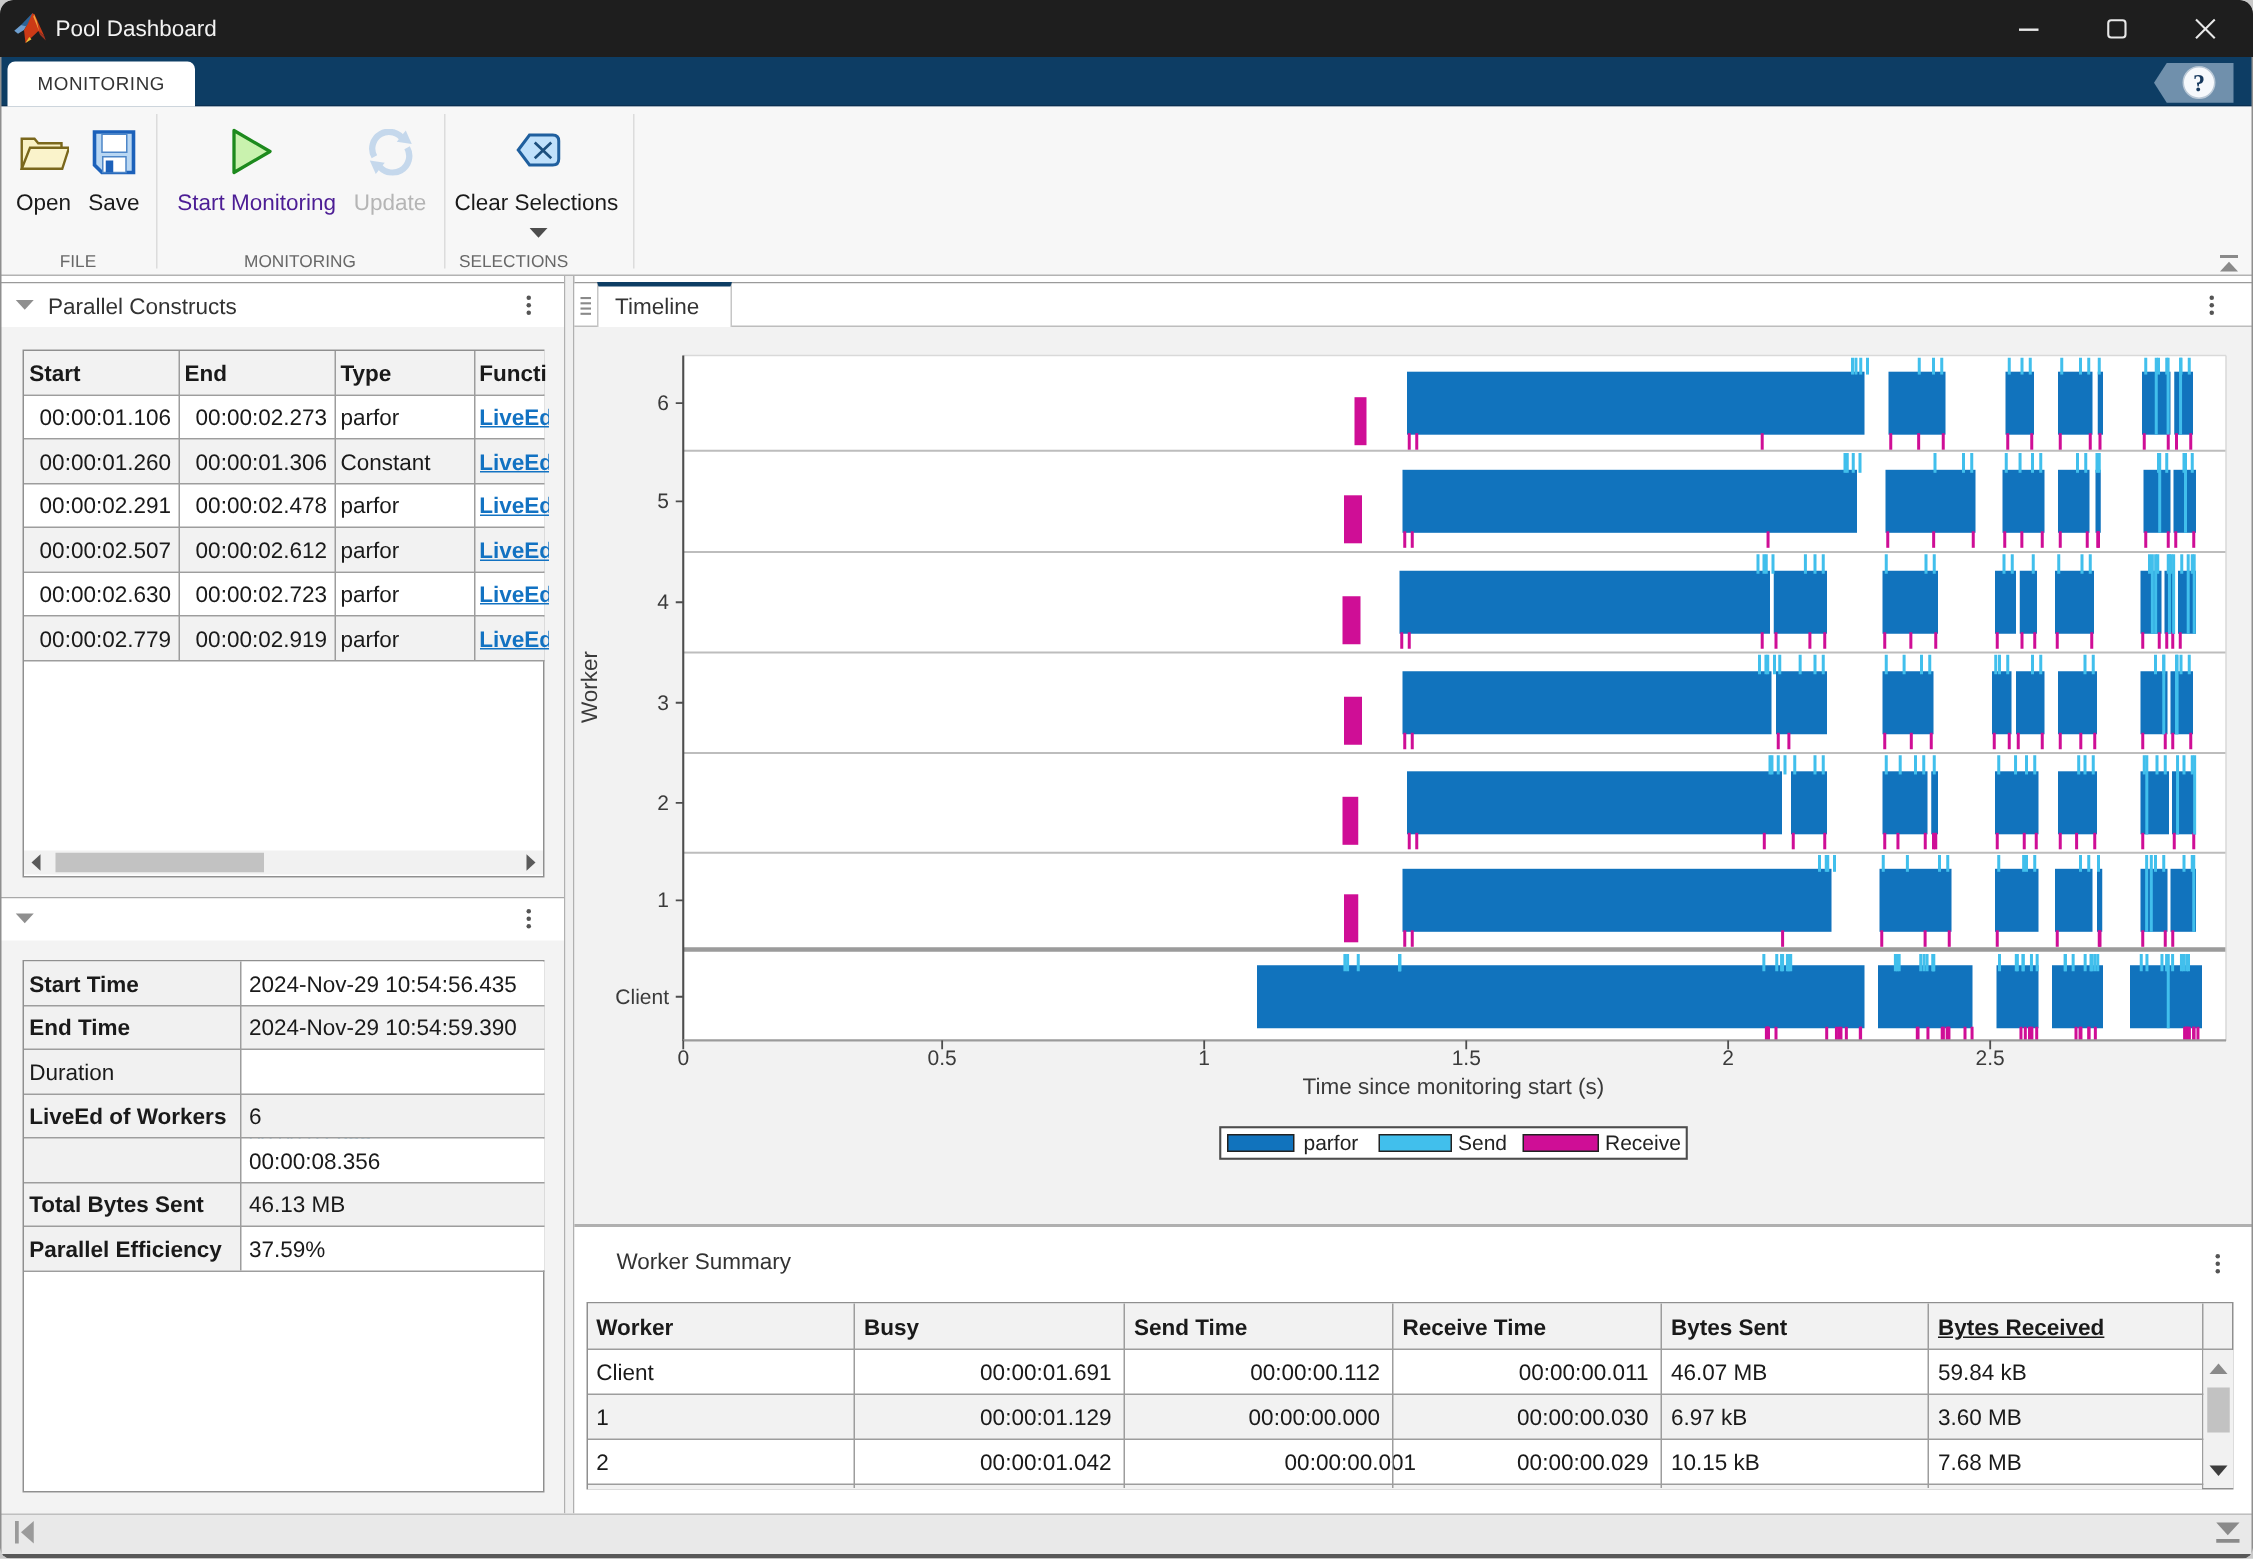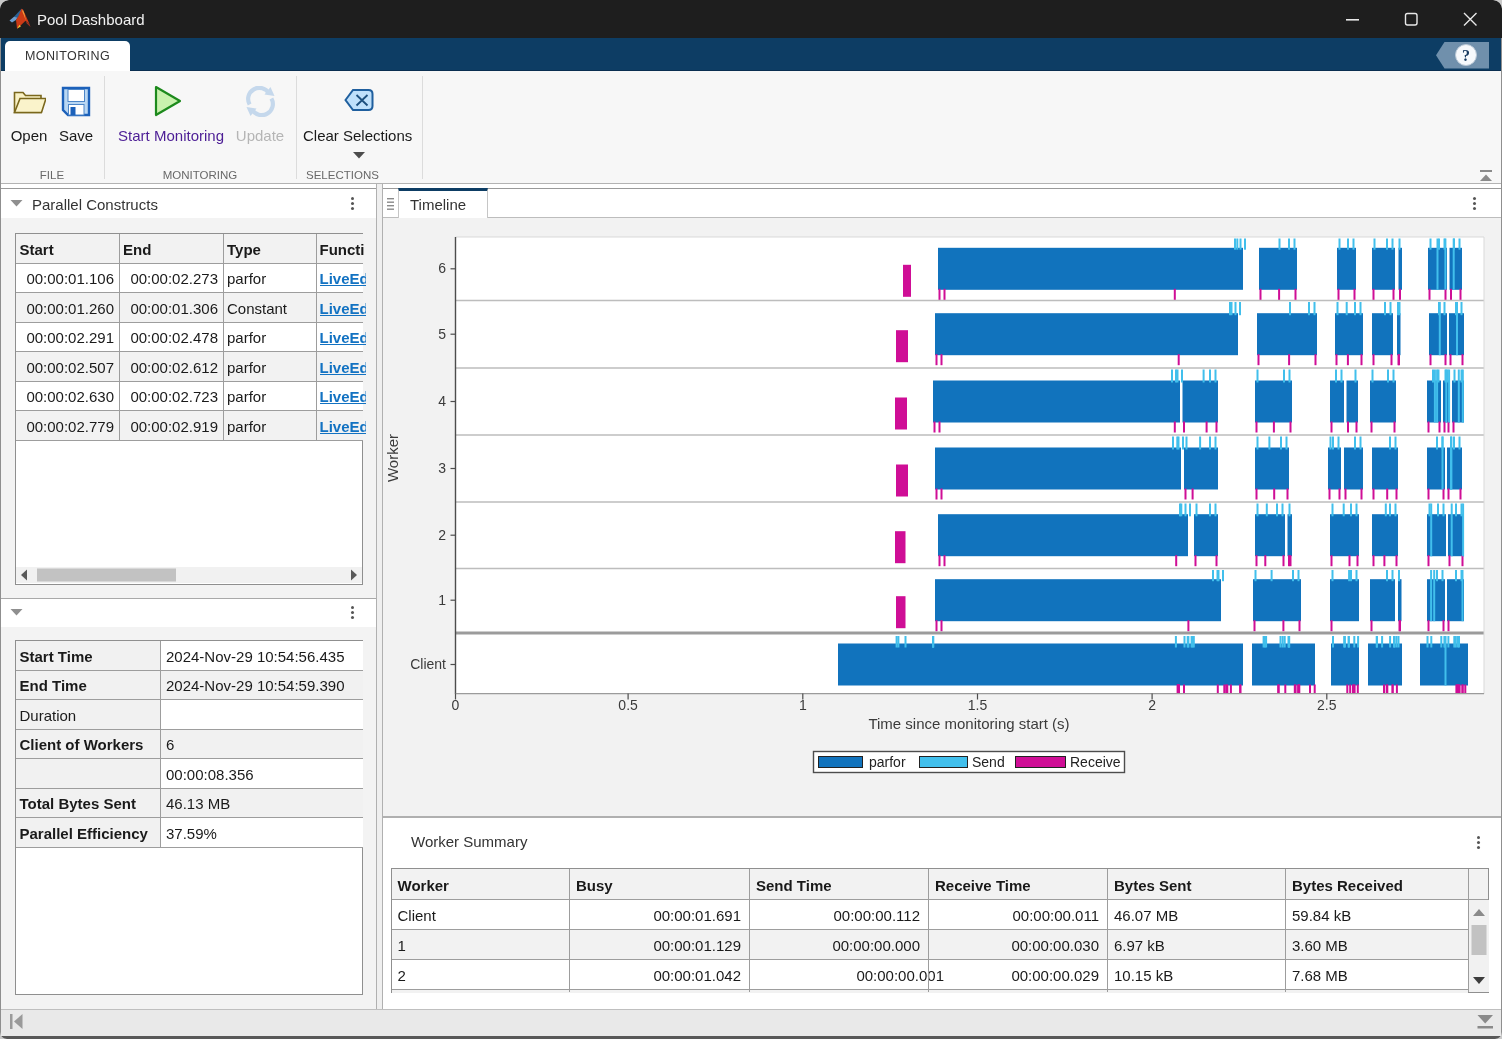--- a/index.html
+++ b/index.html
@@ -162,21 +162,21 @@
 <div style="position:absolute;left:15.5px;top:670.0px;width:145px;height:29.5px;background:#f1f1f1;"></div>
 <div style="position:absolute;left:160.5px;top:670.0px;width:202px;height:29.5px;background:#f1f1f1;"></div>
 <div style="position:absolute;left:19.5px;top:677.0px;font-size:15px;font-weight:bold;color:#1a1a1a;white-space:nowrap;">End Time</div>
 <div style="position:absolute;left:166px;top:677.0px;font-size:15px;color:#1a1a1a;white-space:nowrap;">2024-Nov-29 10:54:59.390</div>
 <div style="position:absolute;left:15.5px;top:699.5px;width:145px;height:29.5px;background:#f1f1f1;"></div>
 <div style="position:absolute;left:160.5px;top:699.5px;width:202px;height:29.5px;background:#ffffff;"></div>
 <div style="position:absolute;left:19.5px;top:706.5px;font-size:15px;font-weight:normal;color:#1a1a1a;white-space:nowrap;">Duration</div>
 <div style="position:absolute;left:166px;top:706.5px;font-size:14px;color:#0369a1;white-space:nowrap;margin-top:44px;">00:00:02.955</div>
 <div style="position:absolute;left:15.5px;top:729.0px;width:145px;height:29.5px;background:#f1f1f1;"></div>
 <div style="position:absolute;left:160.5px;top:729.0px;width:202px;height:29.5px;background:#f1f1f1;"></div>
-<div style="position:absolute;left:19.5px;top:736.0px;font-size:15px;font-weight:bold;color:#1a1a1a;white-space:nowrap;">Client of Workers</div>
+<div style="position:absolute;left:19.5px;top:736.0px;font-size:15px;font-weight:bold;color:#1a1a1a;white-space:nowrap;">LiveEd of Workers</div>
 <div style="position:absolute;left:166px;top:736.0px;font-size:15px;color:#1a1a1a;white-space:nowrap;">6</div>
 <div style="position:absolute;left:15.5px;top:758.5px;width:145px;height:29.5px;background:#f1f1f1;"></div>
 <div style="position:absolute;left:160.5px;top:758.5px;width:202px;height:29.5px;background:#ffffff;"></div>
 <div style="position:absolute;left:19.5px;top:765.5px;font-size:16px;font-weight:bold;color:#1a1a1a;white-space:nowrap;margin-top:21px;">Total Busy Time</div>
 <div style="position:absolute;left:166px;top:765.5px;font-size:15px;color:#1a1a1a;white-space:nowrap;">00:00:08.356</div>
 <div style="position:absolute;left:15.5px;top:788.0px;width:145px;height:29.5px;background:#f1f1f1;"></div>
 <div style="position:absolute;left:160.5px;top:788.0px;width:202px;height:29.5px;background:#f1f1f1;"></div>
 <div style="position:absolute;left:19.5px;top:795.0px;font-size:15px;font-weight:bold;color:#1a1a1a;white-space:nowrap;">Total Bytes Sent</div>
 <div style="position:absolute;left:166px;top:795.0px;font-size:15px;color:#1a1a1a;white-space:nowrap;">46.13 MB</div>
 <div style="position:absolute;left:15.5px;top:817.5px;width:145px;height:29.5px;background:#f1f1f1;"></div>
@@ -660,21 +660,21 @@
   <div class="abs" style="left:383px;top:817.5px;width:1119px;height:191.5px;background:#ffffff;"></div>
   <div class="abs" style="left:411px;top:833px;font-size:15px;color:#333;">Worker Summary</div>
   <div style="position:absolute;left:1477px;top:836px;width:3px;height:3px;background:#555;border-radius:50%;box-shadow:0 5px 0 #555, 0 10px 0 #555;"></div>
 <div style="position:absolute;left:390.5px;top:868px;width:1098px;height:125px;background:#fff;border:1px solid #8f8f8f;"></div>
 <div style="position:absolute;left:391.5px;top:869px;width:1096px;height:30.5px;background:#f2f2f2;"></div>
 <div style="position:absolute;left:397.5px;top:877px;font-size:15px;font-weight:bold;color:#1a1a1a;">Worker</div>
 <div style="position:absolute;left:576px;top:877px;font-size:15px;font-weight:bold;color:#1a1a1a;">Busy</div>
 <div style="position:absolute;left:756px;top:877px;font-size:15px;font-weight:bold;color:#1a1a1a;">Send Time</div>
 <div style="position:absolute;left:935px;top:877px;font-size:15px;font-weight:bold;color:#1a1a1a;">Receive Time</div>
 <div style="position:absolute;left:1114px;top:877px;font-size:15px;font-weight:bold;color:#1a1a1a;">Bytes Sent</div>
-<div style="position:absolute;left:1292px;top:877px;font-size:15px;font-weight:bold;color:#1a1a1a;">Bytes Received</div>
+<div style="position:absolute;left:1292px;top:877px;font-size:15px;font-weight:bold;color:#1a1a1a;text-decoration:underline;">Bytes Received</div>
 <div style="position:absolute;left:391.5px;top:899.5px;width:1076px;height:30px;background:#ffffff;"></div>
 <div style="position:absolute;left:397.5px;top:907.0px;font-size:15px;color:#1a1a1a;">Client</div>
 <div style="position:absolute;left:569px;top:907.0px;width:172px;text-align:right;font-size:15px;color:#1a1a1a;">00:00:01.691</div>
 <div style="position:absolute;left:749px;top:907.0px;width:171px;text-align:right;font-size:15px;color:#1a1a1a;">00:00:00.112</div>
 <div style="position:absolute;left:928px;top:907.0px;width:171px;text-align:right;font-size:15px;color:#1a1a1a;">00:00:00.011</div>
 <div style="position:absolute;left:1114px;top:907.0px;font-size:15px;color:#1a1a1a;">46.07 MB</div>
 <div style="position:absolute;left:1292px;top:907.0px;font-size:15px;color:#1a1a1a;">59.84 kB</div>
 <div style="position:absolute;left:391.5px;top:929.5px;width:1076px;height:30px;background:#f2f2f2;"></div>
 <div style="position:absolute;left:397.5px;top:937.0px;font-size:15px;color:#1a1a1a;">1</div>
 <div style="position:absolute;left:569px;top:937.0px;width:172px;text-align:right;font-size:15px;color:#1a1a1a;">00:00:01.129</div>

